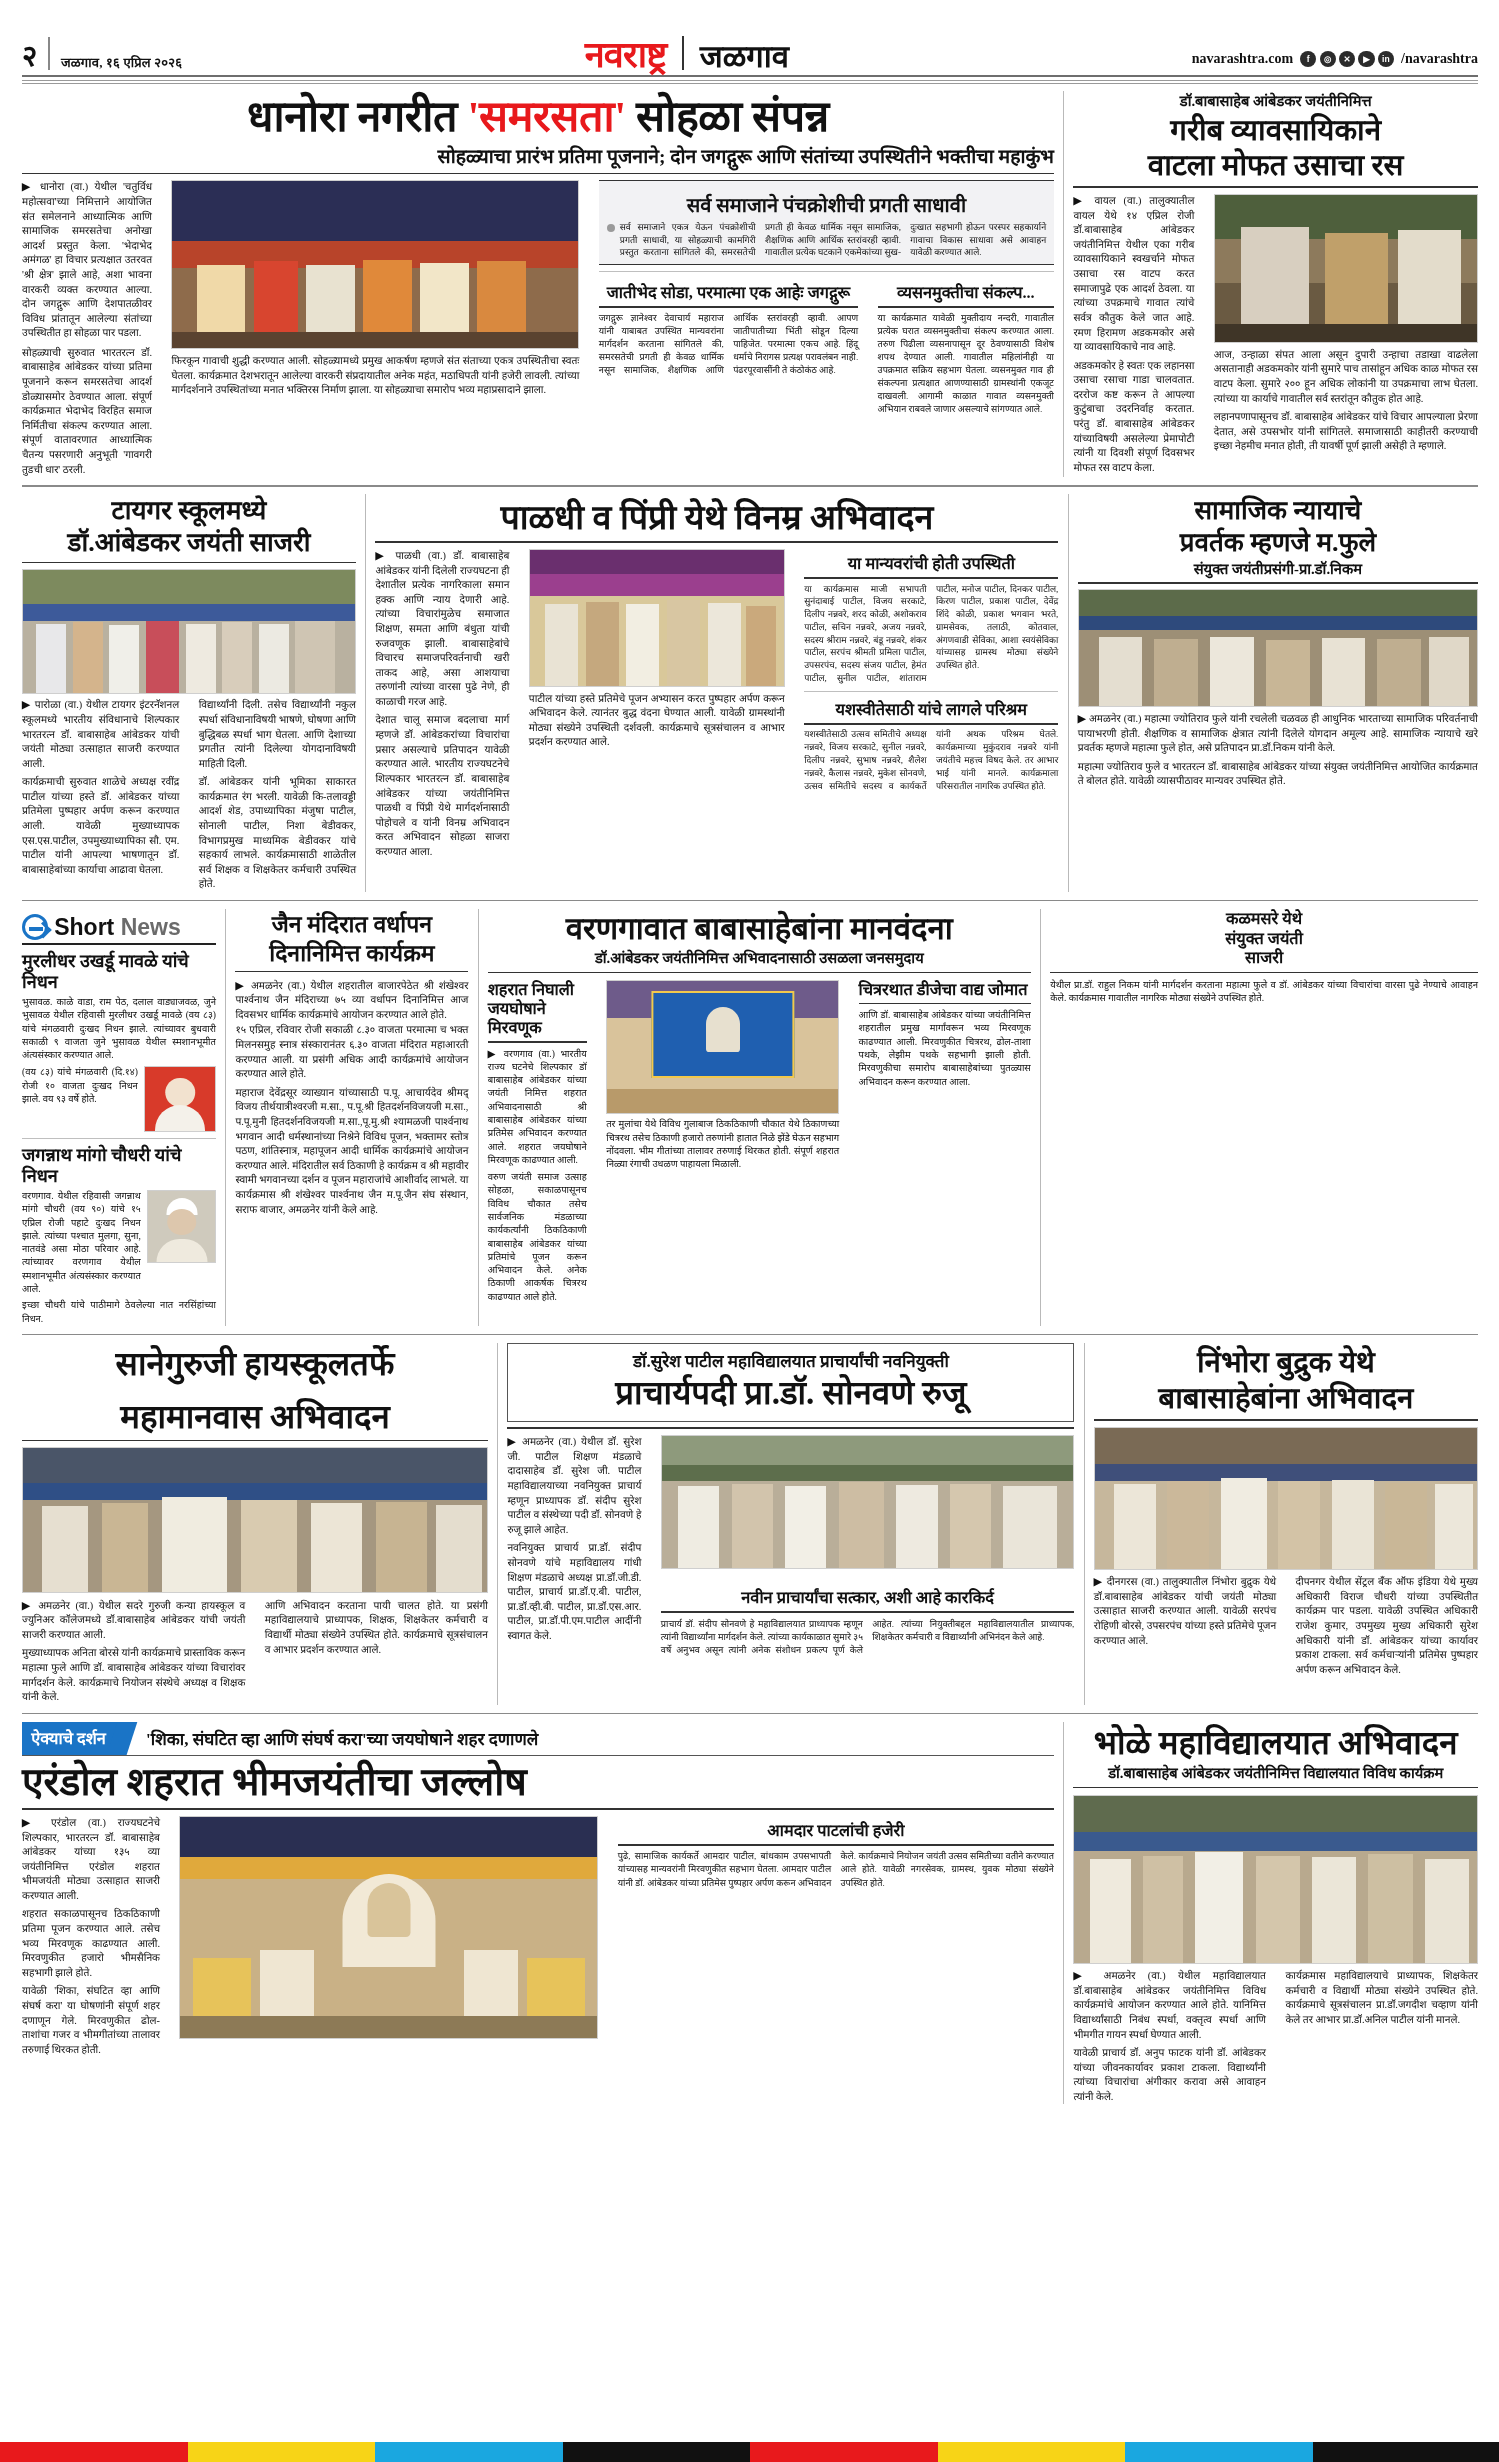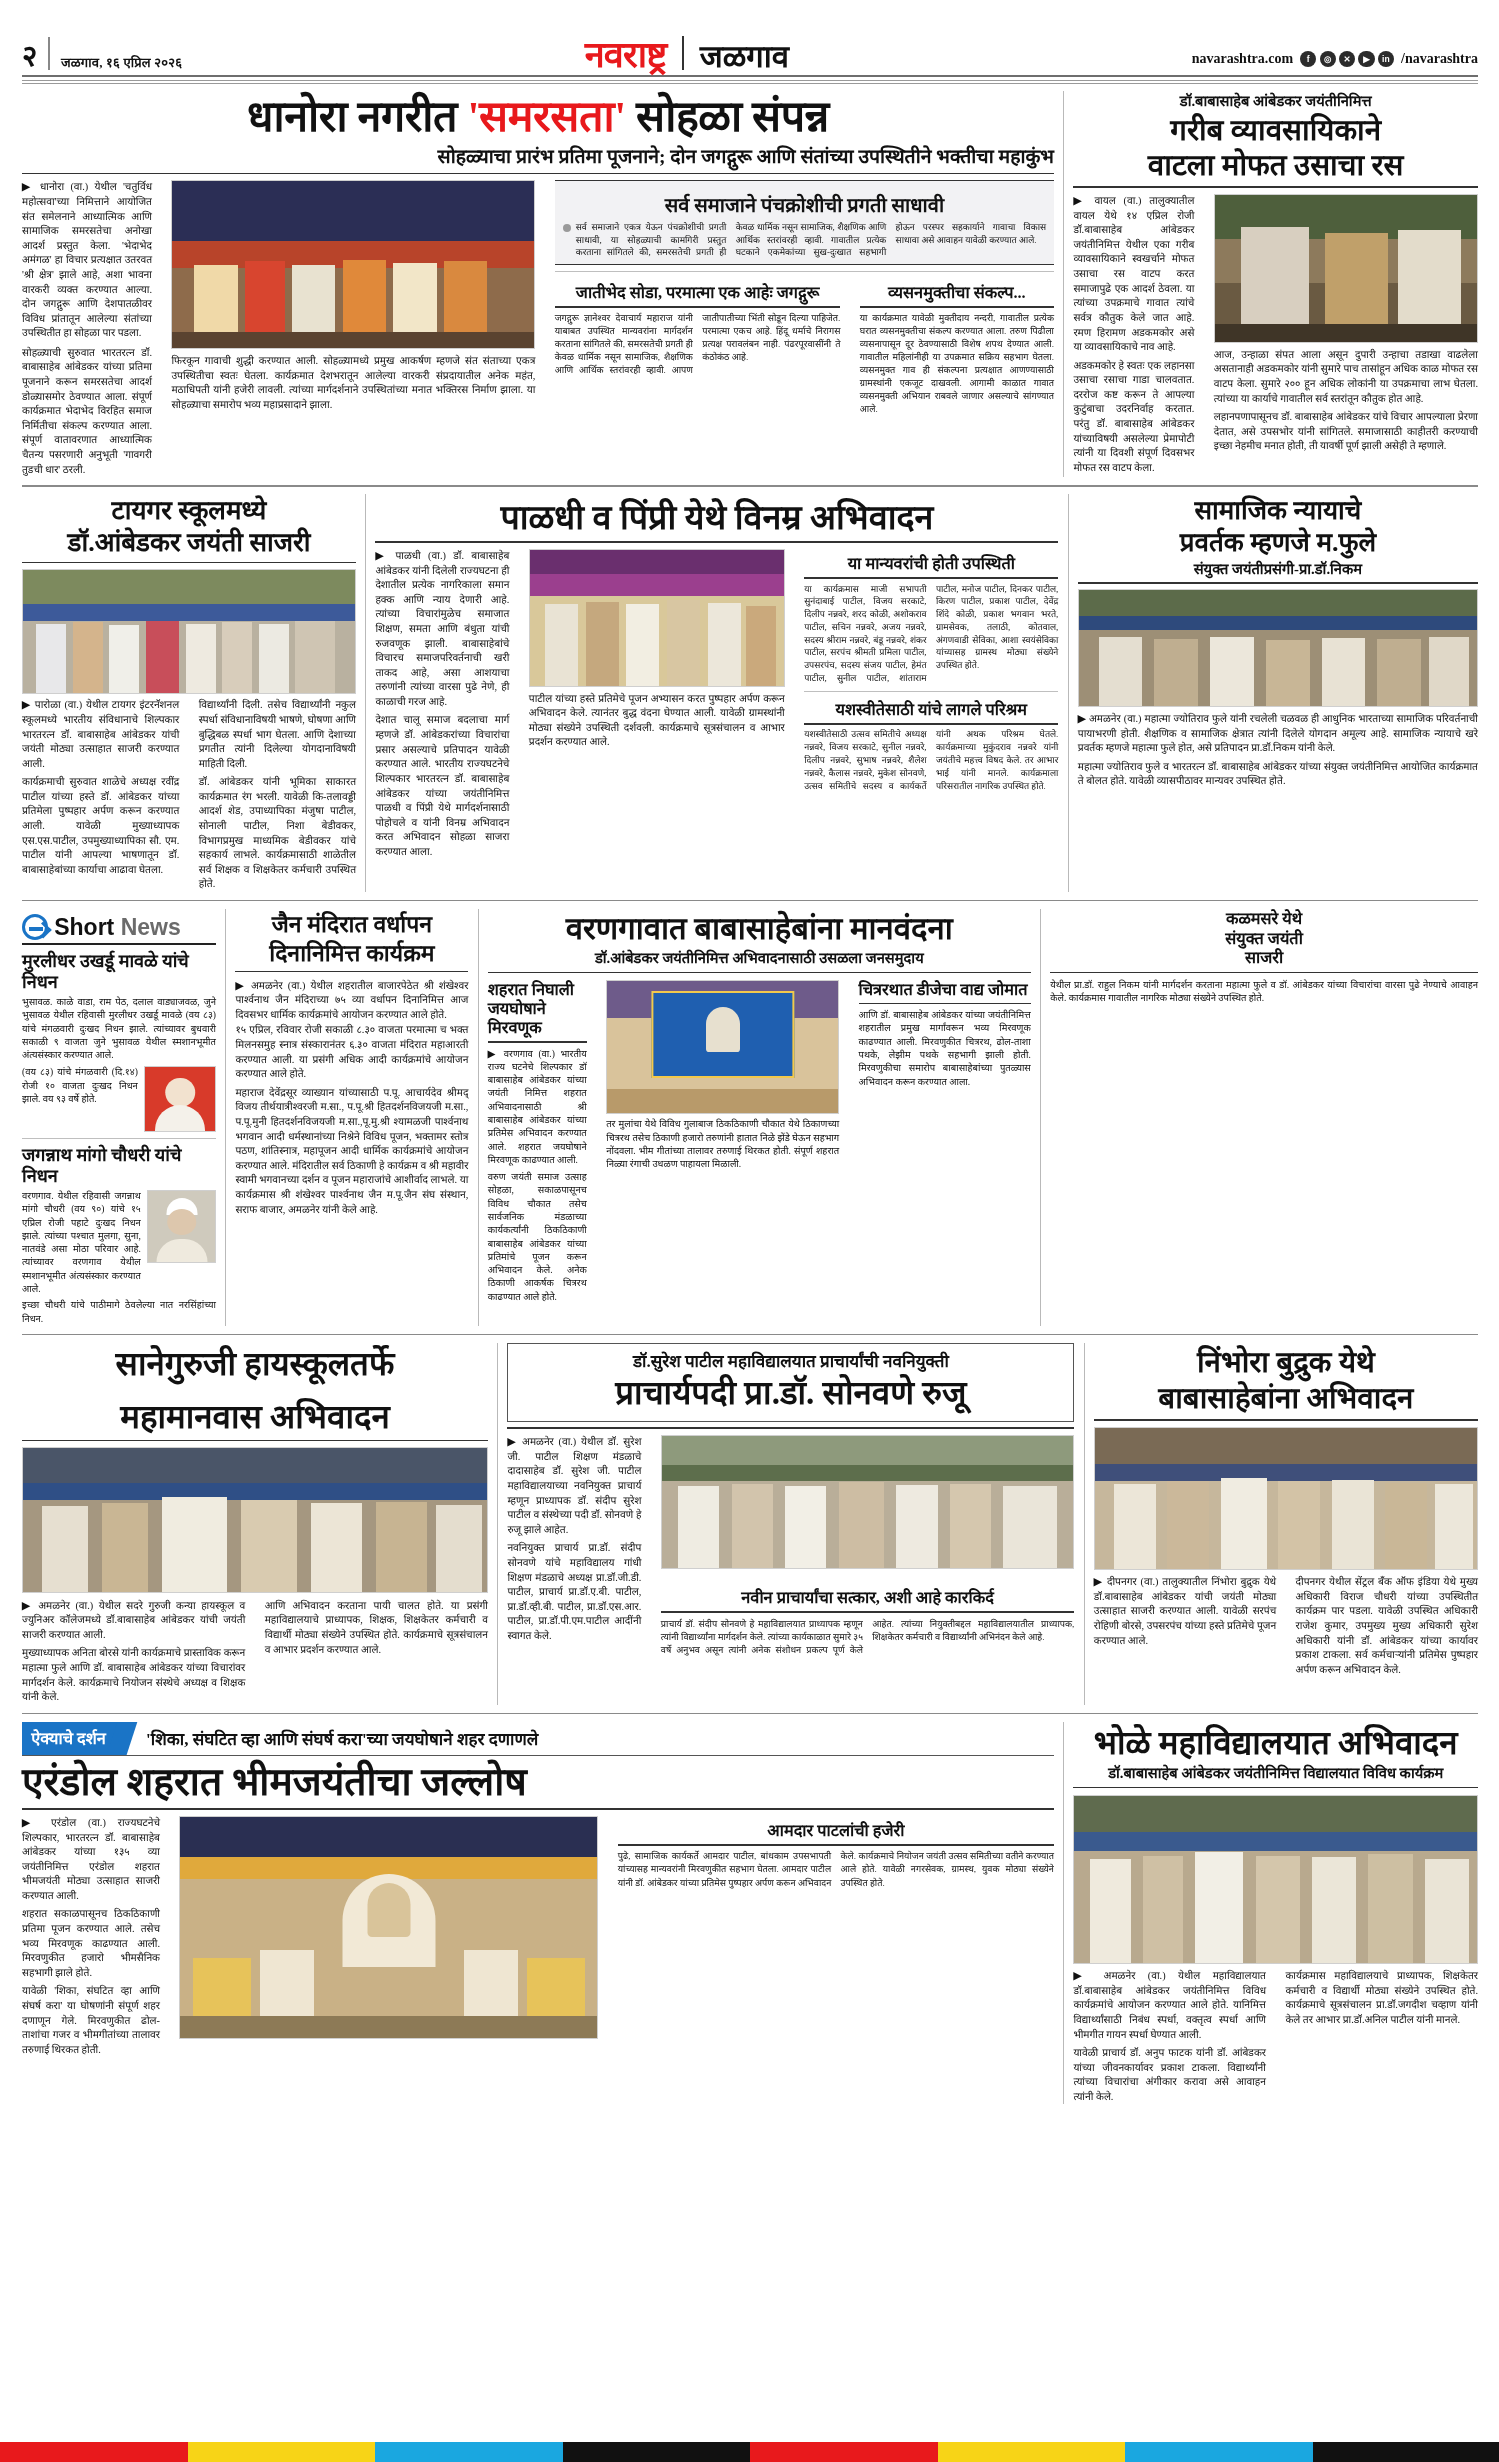--- a/index.html
+++ b/index.html
@@ -137,21 +137,21 @@
         <div class="row" style="align-items:flex-start;">
 
           <div style="width:130px;">
             <div class="txt">
               <span class="arrow">▶ </span><span>धानोरा (वा.) येथील 'चतुर्विध महोत्सवा'च्या निमित्ताने आयोजित संत समेलनाने आध्यात्मिक आणि सामाजिक समरसतेचा अनोखा आदर्श प्रस्तुत केला. 'भेदाभेद अमंगळ' हा विचार प्रत्यक्षात उतरवत 'श्री क्षेत्र' झाले आहे, अशा भावना वारकरी व्यक्त करण्यात आल्या. दोन जगद्गुरू आणि देशपातळीवर विविध प्रांतातून आलेल्या संतांच्या उपस्थितीत हा सोहळा पार पडला.</span>
             </div>
             <div class="txt" style="margin-top:4.7px;">सोहळ्याची सुरुवात भारतरत्न डॉ. बाबासाहेब आंबेडकर यांच्या प्रतिमा पूजनाने करून समरसतेचा आदर्श डोळ्यासमोर ठेवण्यात आला. संपूर्ण कार्यक्रमात भेदाभेद विरहित समाज निर्मितीचा संकल्प करण्यात आला. संपूर्ण वातावरणात आध्यात्मिक चैतन्य पसरणारी अनुभूती 'गावगरी तुडची धार' ठरली.</div>
           </div>
           <div class="vline"></div>
 
-          <div style="width:364px;">
+          <div style="width:408px;">
             <div class="photo photoframe" style="height:167px;background:linear-gradient(#2b2e55 0 38%,#6b4a3a 38% 52%,#8e6b4b 52% 100%);">
               <div style="position:absolute;left:0;top:36%;width:100%;height:16%;background:#b8442a;"></div>
               <div style="position:absolute;left:6%;top:50%;width:12%;height:50%;background:#f0d9a8;"></div>
               <div style="position:absolute;left:20%;top:48%;width:11%;height:52%;background:#d8452f;"></div>
               <div style="position:absolute;left:33%;top:50%;width:12%;height:50%;background:#e8e2d0;"></div>
               <div style="position:absolute;left:47%;top:47%;width:12%;height:53%;background:#e0893a;"></div>
               <div style="position:absolute;left:61%;top:49%;width:12%;height:51%;background:#f2e6c8;"></div>
               <div style="position:absolute;left:75%;top:48%;width:12%;height:52%;background:#d9893f;"></div>
               <div style="position:absolute;left:0;bottom:0;width:100%;height:10%;background:#5a4330;"></div>
             </div>
@@ -469,21 +469,21 @@
           <div style="position:absolute;left:5%;top:40%;width:11%;height:60%;background:#ece6d8;"></div>
           <div style="position:absolute;left:19%;top:38%;width:11%;height:62%;background:#cbb89a;"></div>
           <div style="position:absolute;left:33%;top:36%;width:12%;height:64%;background:#f0ece1;"></div>
           <div style="position:absolute;left:48%;top:38%;width:11%;height:62%;background:#d3c3a6;"></div>
           <div style="position:absolute;left:62%;top:37%;width:11%;height:63%;background:#eae4d6;"></div>
           <div style="position:absolute;left:76%;top:39%;width:11%;height:61%;background:#c9b797;"></div>
           <div style="position:absolute;left:89%;top:40%;width:10%;height:60%;background:#ece7da;"></div>
         </div>
         <div class="row" style="margin-top:5.4px;align-items:flex-start;">
           <div style="flex:1;">
-            <div class="txt"><span class="arrow">▶ </span><span>दीपनगर (वा.) तालुक्यातील निंभोरा बुद्रुक येथे डॉ.बाबासाहेब आंबेडकर यांची जयंती मोठ्या उत्साहात साजरी करण्यात आली. यावेळी सरपंच रोहिणी बोरसे, उपसरपंच यांच्या हस्ते प्रतिमेचे पूजन करण्यात आले.</span></div>
+            <div class="txt"><span class="arrow">▶ </span><span>दीनगरस (वा.) तालुक्यातील निंभोरा बुद्रुक येथे डॉ.बाबासाहेब आंबेडकर यांची जयंती मोठ्या उत्साहात साजरी करण्यात आली. यावेळी सरपंच रोहिणी बोरसे, उपसरपंच यांच्या हस्ते प्रतिमेचे पूजन करण्यात आले.</span></div>
           </div>
           <div class="vline"></div>
           <div style="flex:1;">
             <div class="txt">दीपनगर येथील सेंट्रल बँक ऑफ इंडिया येथे मुख्य अधिकारी विराज चौधरी यांच्या उपस्थितीत कार्यक्रम पार पडला. यावेळी उपस्थित अधिकारी राजेश कुमार, उपमुख्य मुख्य अधिकारी सुरेश अधिकारी यांनी डॉ. आंबेडकर यांच्या कार्यावर प्रकाश टाकला. सर्व कर्मचाऱ्यांनी प्रतिमेस पुष्पहार अर्पण करून अभिवादन केले.</div>
           </div>
         </div>
       </div>
     </div>
 
     <div class="hline"></div>

